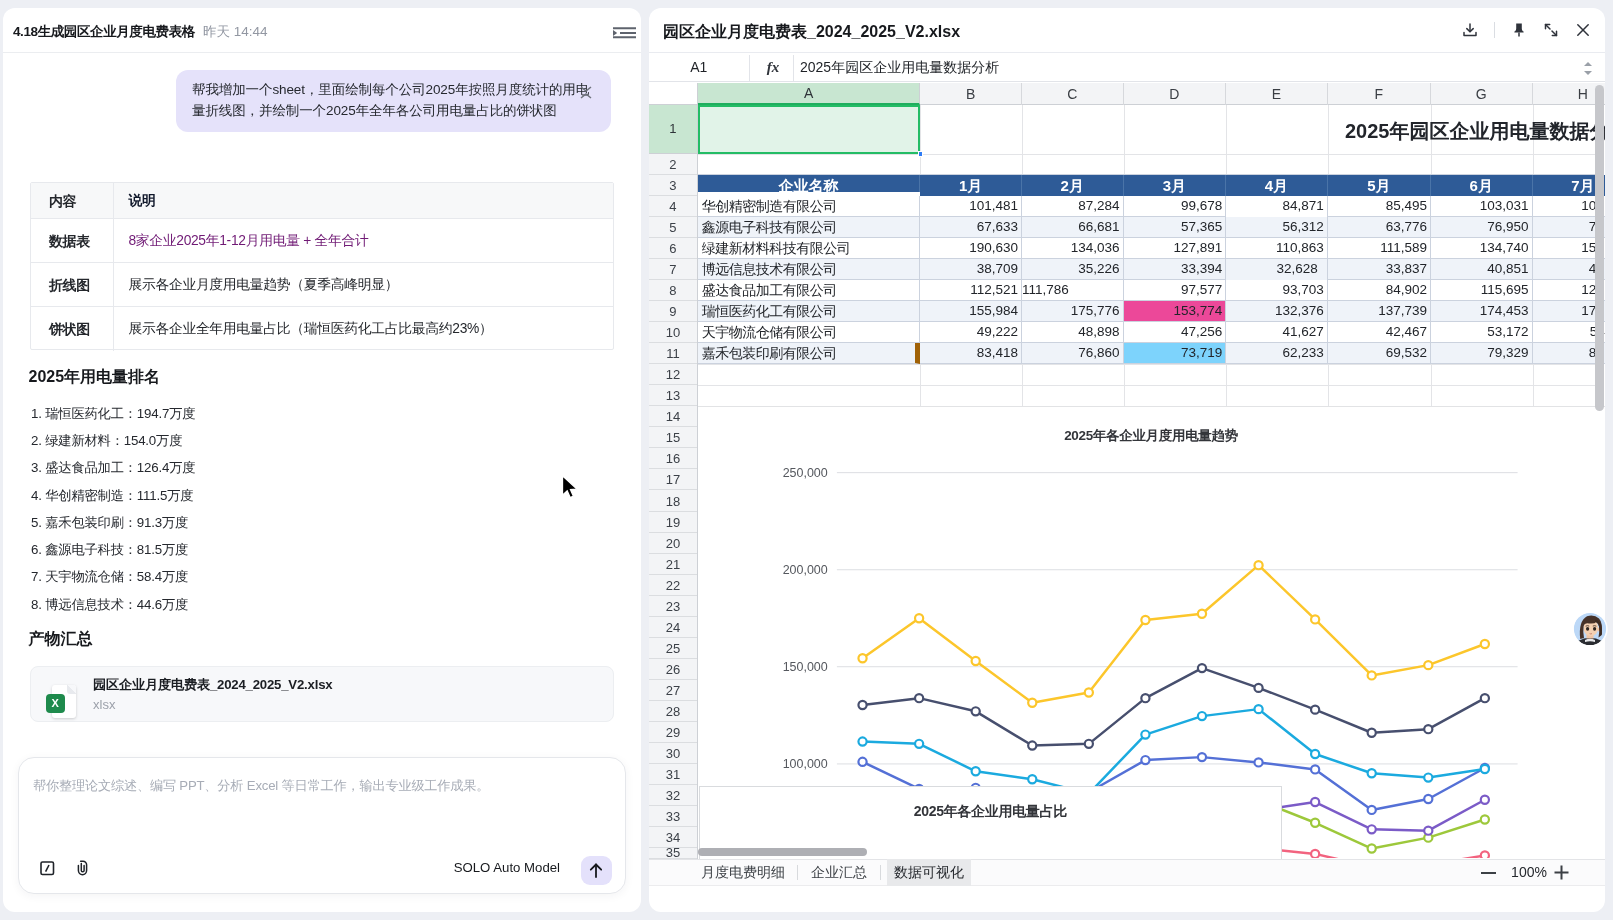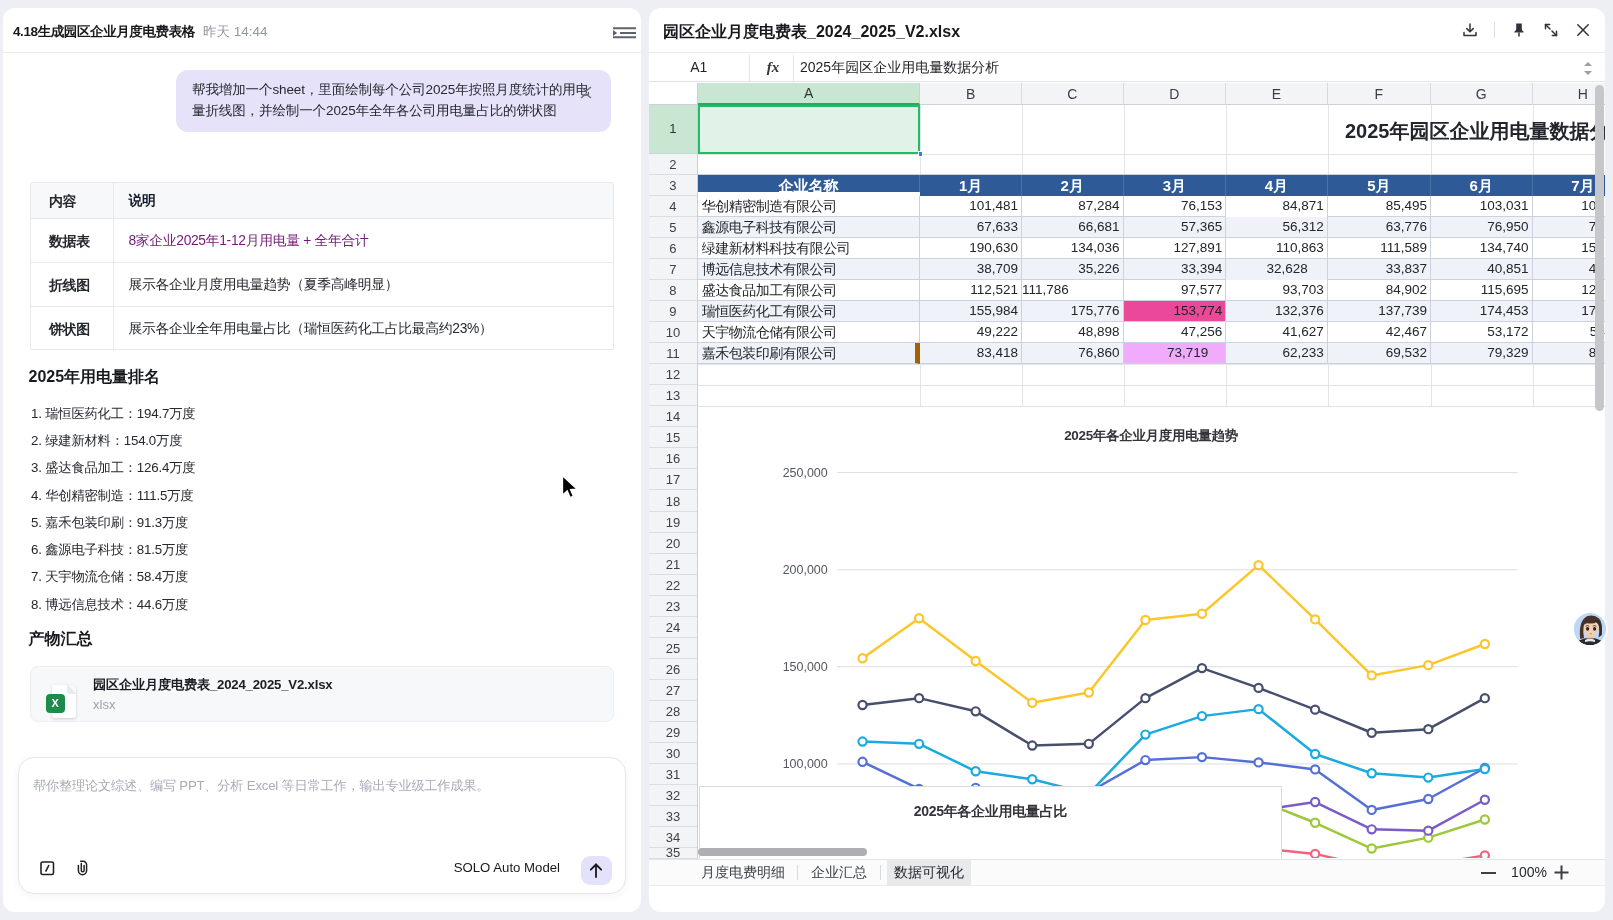--- a/index.html
+++ b/index.html
@@ -189,21 +189,21 @@
 <div class="abs" style="left:271.4px;top:167.25px;width:101.60000000000002px;height:21.05px;background:#2E5B97;border-right:1px solid #4A74A8;line-height:21.05px;text-align:center;font-size:15px;font-weight:bold;color:#fff">1月</div>
 <div class="abs" style="left:373.0px;top:167.25px;width:101.5px;height:21.05px;background:#2E5B97;border-right:1px solid #4A74A8;line-height:21.05px;text-align:center;font-size:15px;font-weight:bold;color:#fff">2月</div>
 <div class="abs" style="left:474.5px;top:167.25px;width:102.70000000000005px;height:21.05px;background:#2E5B97;border-right:1px solid #4A74A8;line-height:21.05px;text-align:center;font-size:15px;font-weight:bold;color:#fff">3月</div>
 <div class="abs" style="left:577.2px;top:167.25px;width:101.5px;height:21.05px;background:#2E5B97;border-right:1px solid #4A74A8;line-height:21.05px;text-align:center;font-size:15px;font-weight:bold;color:#fff">4月</div>
 <div class="abs" style="left:678.7px;top:167.25px;width:103.29999999999995px;height:21.05px;background:#2E5B97;border-right:1px solid #4A74A8;line-height:21.05px;text-align:center;font-size:15px;font-weight:bold;color:#fff">5月</div>
 <div class="abs" style="left:782.0px;top:167.25px;width:101.5px;height:21.05px;background:#2E5B97;border-right:1px solid #4A74A8;line-height:21.05px;text-align:center;font-size:15px;font-weight:bold;color:#fff">6月</div>
 <div class="abs" style="left:883.5px;top:167.25px;width:101.60000000000002px;height:21.05px;background:#2E5B97;border-right:1px solid #4A74A8;line-height:21.05px;text-align:center;font-size:15px;font-weight:bold;color:#fff">7月</div>
 <div class="abs" style="left:48.8px;top:188.30px;width:222.59999999999997px;height:21.05px;background:#FFFFFF;border-right:1px solid #CBD2DE;border-bottom:1px solid #CBD2DE;line-height:20.05px;color:#22252A;white-space:nowrap;overflow:hidden;padding-left:4px;text-align:left;font-size:14px;letter-spacing:-0.5px">华创精密制造有限公司</div>
 <div class="abs" style="left:271.4px;top:188.30px;width:101.60000000000002px;height:21.05px;background:#FFFFFF;border-right:1px solid #CBD2DE;border-bottom:1px solid #CBD2DE;line-height:20.05px;color:#22252A;white-space:nowrap;overflow:hidden;padding-right:3px;text-align:right;font-size:13.5px">101,481</div>
 <div class="abs" style="left:373.0px;top:188.30px;width:101.5px;height:21.05px;background:#FFFFFF;border-right:1px solid #CBD2DE;border-bottom:1px solid #CBD2DE;line-height:20.05px;color:#22252A;white-space:nowrap;overflow:hidden;padding-right:3px;text-align:right;font-size:13.5px">87,284</div>
-<div class="abs" style="left:474.5px;top:188.30px;width:102.70000000000005px;height:21.05px;background:#FFFFFF;border-right:1px solid #CBD2DE;border-bottom:1px solid #CBD2DE;line-height:20.05px;color:#22252A;white-space:nowrap;overflow:hidden;padding-right:3px;text-align:right;font-size:13.5px">76,153</div>
+<div class="abs" style="left:474.5px;top:188.30px;width:102.70000000000005px;height:21.05px;background:#FFFFFF;border-right:1px solid #CBD2DE;border-bottom:1px solid #CBD2DE;line-height:20.05px;color:#22252A;white-space:nowrap;overflow:hidden;padding-right:3px;text-align:right;font-size:13.5px">99,678</div>
 <div class="abs" style="left:577.2px;top:188.30px;width:101.5px;height:22px;background:#FFFFFF;border-right:1px solid #CBD2DE;border-bottom:1px solid #CBD2DE;line-height:20.05px;color:#22252A;white-space:nowrap;overflow:hidden;padding-right:3px;text-align:right;font-size:13.5px">84,871</div>
 <div class="abs" style="left:678.7px;top:188.30px;width:103.29999999999995px;height:21.05px;background:#FFFFFF;border-right:1px solid #CBD2DE;border-bottom:1px solid #CBD2DE;line-height:20.05px;color:#22252A;white-space:nowrap;overflow:hidden;padding-right:3px;text-align:right;font-size:13.5px">85,495</div>
 <div class="abs" style="left:782.0px;top:188.30px;width:101.5px;height:21.05px;background:#FFFFFF;border-right:1px solid #CBD2DE;border-bottom:1px solid #CBD2DE;line-height:20.05px;color:#22252A;white-space:nowrap;overflow:hidden;padding-right:3px;text-align:right;font-size:13.5px">103,031</div>
 <div class="abs" style="left:883.5px;top:188.30px;width:101.60000000000002px;height:21.05px;background:#FFFFFF;border-right:1px solid #CBD2DE;border-bottom:1px solid #CBD2DE;line-height:20.05px;color:#22252A;white-space:nowrap;overflow:hidden;padding-right:3px;text-align:right;font-size:13.5px">103,672</div>
 <div class="abs" style="left:48.8px;top:209.35px;width:222.59999999999997px;height:21.05px;background:#EFF3F9;border-right:1px solid #CBD2DE;border-bottom:1px solid #CBD2DE;line-height:20.05px;color:#22252A;white-space:nowrap;overflow:hidden;padding-left:4px;text-align:left;font-size:14px;letter-spacing:-0.5px">鑫源电子科技有限公司</div>
 <div class="abs" style="left:271.4px;top:209.35px;width:101.60000000000002px;height:21.05px;background:#EFF3F9;border-right:1px solid #CBD2DE;border-bottom:1px solid #CBD2DE;line-height:20.05px;color:#22252A;white-space:nowrap;overflow:hidden;padding-right:3px;text-align:right;font-size:13.5px">67,633</div>
 <div class="abs" style="left:373.0px;top:209.35px;width:101.5px;height:21.05px;background:#EFF3F9;border-right:1px solid #CBD2DE;border-bottom:1px solid #CBD2DE;line-height:20.05px;color:#22252A;white-space:nowrap;overflow:hidden;padding-right:3px;text-align:right;font-size:13.5px">66,681</div>
 <div class="abs" style="left:474.5px;top:209.35px;width:102.70000000000005px;height:21.05px;background:#EFF3F9;border-right:1px solid #CBD2DE;border-bottom:1px solid #CBD2DE;line-height:20.05px;color:#22252A;white-space:nowrap;overflow:hidden;padding-right:3px;text-align:right;font-size:13.5px">57,365</div>
 <div class="abs" style="left:577.2px;top:209.35px;width:101.5px;height:21.05px;background:#EFF3F9;border-right:1px solid #CBD2DE;border-bottom:1px solid #CBD2DE;line-height:20.05px;color:#22252A;white-space:nowrap;overflow:hidden;padding-right:3px;text-align:right;font-size:13.5px">56,312</div>
 <div class="abs" style="left:678.7px;top:209.35px;width:103.29999999999995px;height:21.05px;background:#EFF3F9;border-right:1px solid #CBD2DE;border-bottom:1px solid #CBD2DE;line-height:20.05px;color:#22252A;white-space:nowrap;overflow:hidden;padding-right:3px;text-align:right;font-size:13.5px">63,776</div>
@@ -214,21 +214,21 @@
 <div class="abs" style="left:373.0px;top:230.40px;width:101.5px;height:21.05px;background:#FFFFFF;border-right:1px solid #CBD2DE;border-bottom:1px solid #CBD2DE;line-height:20.05px;color:#22252A;white-space:nowrap;overflow:hidden;padding-right:3px;text-align:right;font-size:13.5px">134,036</div>
 <div class="abs" style="left:474.5px;top:230.40px;width:102.70000000000005px;height:21.05px;background:#FFFFFF;border-right:1px solid #CBD2DE;border-bottom:1px solid #CBD2DE;line-height:20.05px;color:#22252A;white-space:nowrap;overflow:hidden;padding-right:3px;text-align:right;font-size:13.5px">127,891</div>
 <div class="abs" style="left:577.2px;top:230.40px;width:101.5px;height:21.05px;background:#FFFFFF;border-right:1px solid #CBD2DE;border-bottom:1px solid #CBD2DE;line-height:20.05px;color:#22252A;white-space:nowrap;overflow:hidden;padding-right:3px;text-align:right;font-size:13.5px">110,863</div>
 <div class="abs" style="left:678.7px;top:230.40px;width:103.29999999999995px;height:21.05px;background:#FFFFFF;border-right:1px solid #CBD2DE;border-bottom:1px solid #CBD2DE;line-height:20.05px;color:#22252A;white-space:nowrap;overflow:hidden;padding-right:3px;text-align:right;font-size:13.5px">111,589</div>
 <div class="abs" style="left:782.0px;top:230.40px;width:101.5px;height:21.05px;background:#FFFFFF;border-right:1px solid #CBD2DE;border-bottom:1px solid #CBD2DE;line-height:20.05px;color:#22252A;white-space:nowrap;overflow:hidden;padding-right:3px;text-align:right;font-size:13.5px">134,740</div>
 <div class="abs" style="left:883.5px;top:230.40px;width:101.60000000000002px;height:21.05px;background:#FFFFFF;border-right:1px solid #CBD2DE;border-bottom:1px solid #CBD2DE;line-height:20.05px;color:#22252A;white-space:nowrap;overflow:hidden;padding-right:3px;text-align:right;font-size:13.5px">150,483</div>
 <div class="abs" style="left:48.8px;top:251.45px;width:222.59999999999997px;height:21.05px;background:#EFF3F9;border-right:1px solid #CBD2DE;border-bottom:1px solid #CBD2DE;line-height:20.05px;color:#22252A;white-space:nowrap;overflow:hidden;padding-left:4px;text-align:left;font-size:14px;letter-spacing:-0.5px">博远信息技术有限公司</div>
 <div class="abs" style="left:271.4px;top:251.45px;width:101.60000000000002px;height:21.05px;background:#EFF3F9;border-right:1px solid #CBD2DE;border-bottom:1px solid #CBD2DE;line-height:20.05px;color:#22252A;white-space:nowrap;overflow:hidden;padding-right:3px;text-align:right;font-size:13.5px">38,709</div>
 <div class="abs" style="left:373.0px;top:251.45px;width:101.5px;height:21.05px;background:#EFF3F9;border-right:1px solid #CBD2DE;border-bottom:1px solid #CBD2DE;line-height:20.05px;color:#22252A;white-space:nowrap;overflow:hidden;padding-right:3px;text-align:right;font-size:13.5px">35,226</div>
 <div class="abs" style="left:474.5px;top:251.45px;width:102.70000000000005px;height:21.05px;background:#EFF3F9;border-right:1px solid #CBD2DE;border-bottom:1px solid #CBD2DE;line-height:20.05px;color:#22252A;white-space:nowrap;overflow:hidden;padding-right:3px;text-align:right;font-size:13.5px">33,394</div>
-<div class="abs" style="left:577.2px;top:251.45px;width:101.5px;height:23px;background:#EFF3F9;border-right:1px solid #CBD2DE;border-bottom:1px solid #CBD2DE;line-height:20.05px;color:#22252A;white-space:nowrap;overflow:hidden;padding-right:19px;text-align:right;font-size:13.5px">32,628</div>
+<div class="abs" style="left:577.2px;top:251.45px;width:101.5px;height:23px;background:#EFF3F9;border-right:1px solid #CBD2DE;border-bottom:1px solid #CBD2DE;line-height:20.05px;color:#22252A;white-space:nowrap;overflow:hidden;padding-right:9px;text-align:right;font-size:13.5px">32,628</div>
 <div class="abs" style="left:678.7px;top:251.45px;width:103.29999999999995px;height:21.05px;background:#EFF3F9;border-right:1px solid #CBD2DE;border-bottom:1px solid #CBD2DE;line-height:20.05px;color:#22252A;white-space:nowrap;overflow:hidden;padding-right:3px;text-align:right;font-size:13.5px">33,837</div>
 <div class="abs" style="left:782.0px;top:251.45px;width:101.5px;height:21.05px;background:#EFF3F9;border-right:1px solid #CBD2DE;border-bottom:1px solid #CBD2DE;line-height:20.05px;color:#22252A;white-space:nowrap;overflow:hidden;padding-right:3px;text-align:right;font-size:13.5px">40,851</div>
 <div class="abs" style="left:883.5px;top:251.45px;width:101.60000000000002px;height:21.05px;background:#EFF3F9;border-right:1px solid #CBD2DE;border-bottom:1px solid #CBD2DE;line-height:20.05px;color:#22252A;white-space:nowrap;overflow:hidden;padding-right:3px;text-align:right;font-size:13.5px">41,290</div>
 <div class="abs" style="left:48.8px;top:272.50px;width:222.59999999999997px;height:21.05px;background:#FFFFFF;border-right:1px solid #CBD2DE;border-bottom:1px solid #CBD2DE;line-height:20.05px;color:#22252A;white-space:nowrap;overflow:hidden;padding-left:4px;text-align:left;font-size:14px;letter-spacing:-0.5px">盛达食品加工有限公司</div>
 <div class="abs" style="left:271.4px;top:272.50px;width:101.60000000000002px;height:21.05px;background:#FFFFFF;border-right:1px solid #CBD2DE;border-bottom:1px solid #CBD2DE;line-height:20.05px;color:#22252A;white-space:nowrap;overflow:hidden;padding-right:3px;text-align:right;font-size:13.5px">112,521</div>
 <div class="abs" style="left:373.0px;top:272.50px;width:101.5px;height:21.05px;background:#FFFFFF;border-right:1px solid #CBD2DE;border-bottom:1px solid #CBD2DE;line-height:20.05px;color:#22252A;white-space:nowrap;overflow:hidden;padding-right:3px;font-size:13.5px">111,786</div>
 <div class="abs" style="left:474.5px;top:272.50px;width:102.70000000000005px;height:21.05px;background:#FFFFFF;border-right:1px solid #CBD2DE;border-bottom:1px solid #CBD2DE;line-height:20.05px;color:#22252A;white-space:nowrap;overflow:hidden;padding-right:3px;text-align:right;font-size:13.5px">97,577</div>
 <div class="abs" style="left:577.2px;top:272.50px;width:101.5px;height:21.05px;background:#FFFFFF;border-right:1px solid #CBD2DE;border-bottom:1px solid #CBD2DE;line-height:20.05px;color:#22252A;white-space:nowrap;overflow:hidden;padding-right:3px;text-align:right;font-size:13.5px">93,703</div>
 <div class="abs" style="left:678.7px;top:272.50px;width:103.29999999999995px;height:21.05px;background:#FFFFFF;border-right:1px solid #CBD2DE;border-bottom:1px solid #CBD2DE;line-height:20.05px;color:#22252A;white-space:nowrap;overflow:hidden;padding-right:3px;text-align:right;font-size:13.5px">84,902</div>
 <div class="abs" style="left:782.0px;top:272.50px;width:101.5px;height:21.05px;background:#FFFFFF;border-right:1px solid #CBD2DE;border-bottom:1px solid #CBD2DE;line-height:20.05px;color:#22252A;white-space:nowrap;overflow:hidden;padding-right:3px;text-align:right;font-size:13.5px">115,695</div>
@@ -245,21 +245,21 @@
 <div class="abs" style="left:271.4px;top:314.60px;width:101.60000000000002px;height:21.05px;background:#FFFFFF;border-right:1px solid #CBD2DE;border-bottom:1px solid #CBD2DE;line-height:20.05px;color:#22252A;white-space:nowrap;overflow:hidden;padding-right:3px;text-align:right;font-size:13.5px">49,222</div>
 <div class="abs" style="left:373.0px;top:314.60px;width:101.5px;height:21.05px;background:#FFFFFF;border-right:1px solid #CBD2DE;border-bottom:1px solid #CBD2DE;line-height:20.05px;color:#22252A;white-space:nowrap;overflow:hidden;padding-right:3px;text-align:right;font-size:13.5px">48,898</div>
 <div class="abs" style="left:474.5px;top:314.60px;width:102.70000000000005px;height:21.05px;background:#FFFFFF;border-right:1px solid #CBD2DE;border-bottom:1px solid #CBD2DE;line-height:20.05px;color:#22252A;white-space:nowrap;overflow:hidden;padding-right:3px;text-align:right;font-size:13.5px">47,256</div>
 <div class="abs" style="left:577.2px;top:314.60px;width:101.5px;height:21.05px;background:#FFFFFF;border-right:1px solid #CBD2DE;border-bottom:1px solid #CBD2DE;line-height:20.05px;color:#22252A;white-space:nowrap;overflow:hidden;padding-right:3px;text-align:right;font-size:13.5px">41,627</div>
 <div class="abs" style="left:678.7px;top:314.60px;width:103.29999999999995px;height:21.05px;background:#FFFFFF;border-right:1px solid #CBD2DE;border-bottom:1px solid #CBD2DE;line-height:20.05px;color:#22252A;white-space:nowrap;overflow:hidden;padding-right:3px;text-align:right;font-size:13.5px">42,467</div>
 <div class="abs" style="left:782.0px;top:314.60px;width:101.5px;height:21.05px;background:#FFFFFF;border-right:1px solid #CBD2DE;border-bottom:1px solid #CBD2DE;line-height:20.05px;color:#22252A;white-space:nowrap;overflow:hidden;padding-right:3px;text-align:right;font-size:13.5px">53,172</div>
 <div class="abs" style="left:883.5px;top:314.60px;width:101.60000000000002px;height:21.05px;background:#FFFFFF;border-right:1px solid #CBD2DE;border-bottom:1px solid #CBD2DE;line-height:20.05px;color:#22252A;white-space:nowrap;overflow:hidden;padding-right:3px;text-align:right;font-size:13.5px">54,118</div>
 <div class="abs" style="left:48.8px;top:335.65px;width:222.59999999999997px;height:21.05px;background:#EFF3F9;border-right:5px solid #a16207;border-bottom:1px solid #CBD2DE;line-height:20.05px;color:#22252A;white-space:nowrap;overflow:hidden;padding-left:4px;text-align:left;font-size:14px;letter-spacing:-0.5px">嘉禾包装印刷有限公司</div>
 <div class="abs" style="left:271.4px;top:335.65px;width:101.60000000000002px;height:21.05px;background:#EFF3F9;border-right:1px solid #CBD2DE;border-bottom:1px solid #CBD2DE;line-height:20.05px;color:#22252A;white-space:nowrap;overflow:hidden;padding-right:3px;text-align:right;font-size:13.5px">83,418</div>
 <div class="abs" style="left:373.0px;top:335.65px;width:101.5px;height:21.05px;background:#EFF3F9;border-right:1px solid #CBD2DE;border-bottom:1px solid #CBD2DE;line-height:20.05px;color:#22252A;white-space:nowrap;overflow:hidden;padding-right:3px;text-align:right;font-size:13.5px">76,860</div>
-<div class="abs" style="left:474.5px;top:335.65px;width:102.70000000000005px;height:21.05px;background:#f0abfc;border-right:1px solid #CBD2DE;border-bottom:1px solid #CBD2DE;line-height:20.05px;color:#22252A;white-space:nowrap;overflow:hidden;padding-right:17px;text-align:right;font-size:13.5px">73,719</div>
+<div class="abs" style="left:474.5px;top:335.65px;width:102.70000000000005px;height:21.05px;background:#7dd3fc;border-right:1px solid #CBD2DE;border-bottom:1px solid #CBD2DE;line-height:20.05px;color:#22252A;white-space:nowrap;overflow:hidden;padding-right:3px;text-align:right;font-size:13.5px">73,719</div>
 <div class="abs" style="left:577.2px;top:335.65px;width:101.5px;height:21.05px;background:#EFF3F9;border-right:1px solid #CBD2DE;border-bottom:1px solid #CBD2DE;line-height:20.05px;color:#22252A;white-space:nowrap;overflow:hidden;padding-right:3px;text-align:right;font-size:13.5px">62,233</div>
 <div class="abs" style="left:678.7px;top:335.65px;width:103.29999999999995px;height:21.05px;background:#EFF3F9;border-right:1px solid #CBD2DE;border-bottom:1px solid #CBD2DE;line-height:20.05px;color:#22252A;white-space:nowrap;overflow:hidden;padding-right:3px;text-align:right;font-size:13.5px">69,532</div>
 <div class="abs" style="left:782.0px;top:335.65px;width:101.5px;height:21.05px;background:#EFF3F9;border-right:1px solid #CBD2DE;border-bottom:1px solid #CBD2DE;line-height:20.05px;color:#22252A;white-space:nowrap;overflow:hidden;padding-right:3px;text-align:right;font-size:13.5px">79,329</div>
 <div class="abs" style="left:883.5px;top:335.65px;width:101.60000000000002px;height:21.05px;background:#EFF3F9;border-right:1px solid #CBD2DE;border-bottom:1px solid #CBD2DE;line-height:20.05px;color:#22252A;white-space:nowrap;overflow:hidden;padding-right:3px;text-align:right;font-size:13.5px">87,664</div>
 <div class="abs" style="left:48.8px;top:166.25px;width:906.7px;height:1px;background:#CBD2DE"></div>
 <svg class="abs" style="left:48.8px;top:398.80px;background:#fff;border-top:1px solid #E2E3E5" width="907" height="452" viewBox="0 0 907 452">
       <text x="453" y="33.5" text-anchor="middle" font-size="13.5" letter-spacing="-0.3" font-weight="bold" fill="#33353A">2025年各企业月度用电量趋势</text>
       <line x1="138.2" y1="65.8" x2="820.4" y2="65.8" stroke="#DCDEE2" stroke-width="1"></line>
       <text x="129" y="70.3" text-anchor="end" font-size="12.5" fill="#55585E">250,000</text>
       <line x1="138.2" y1="163.1" x2="820.4" y2="163.1" stroke="#DCDEE2" stroke-width="1"></line>

